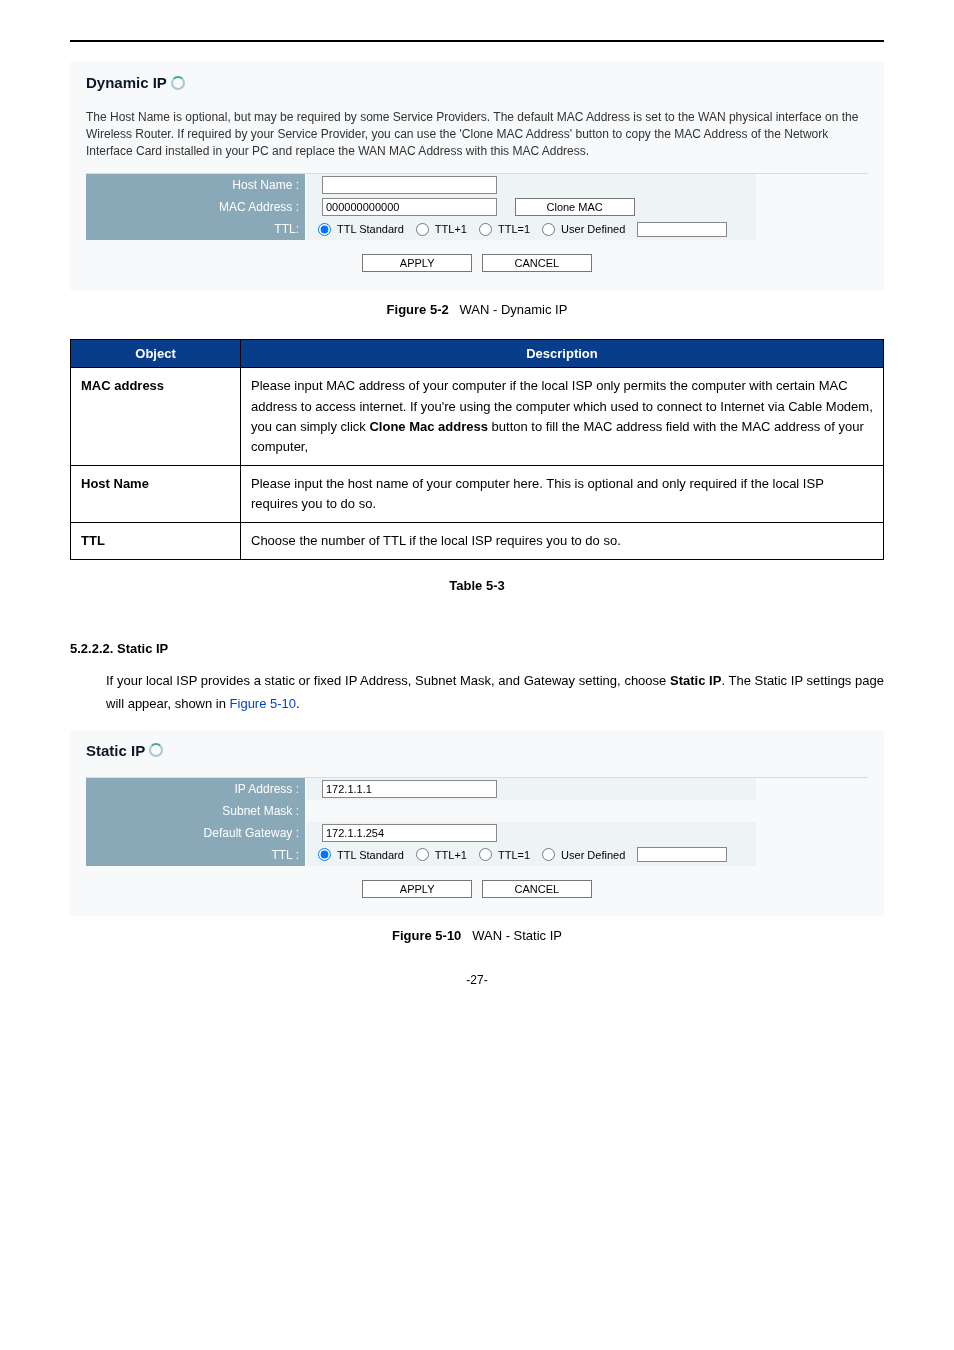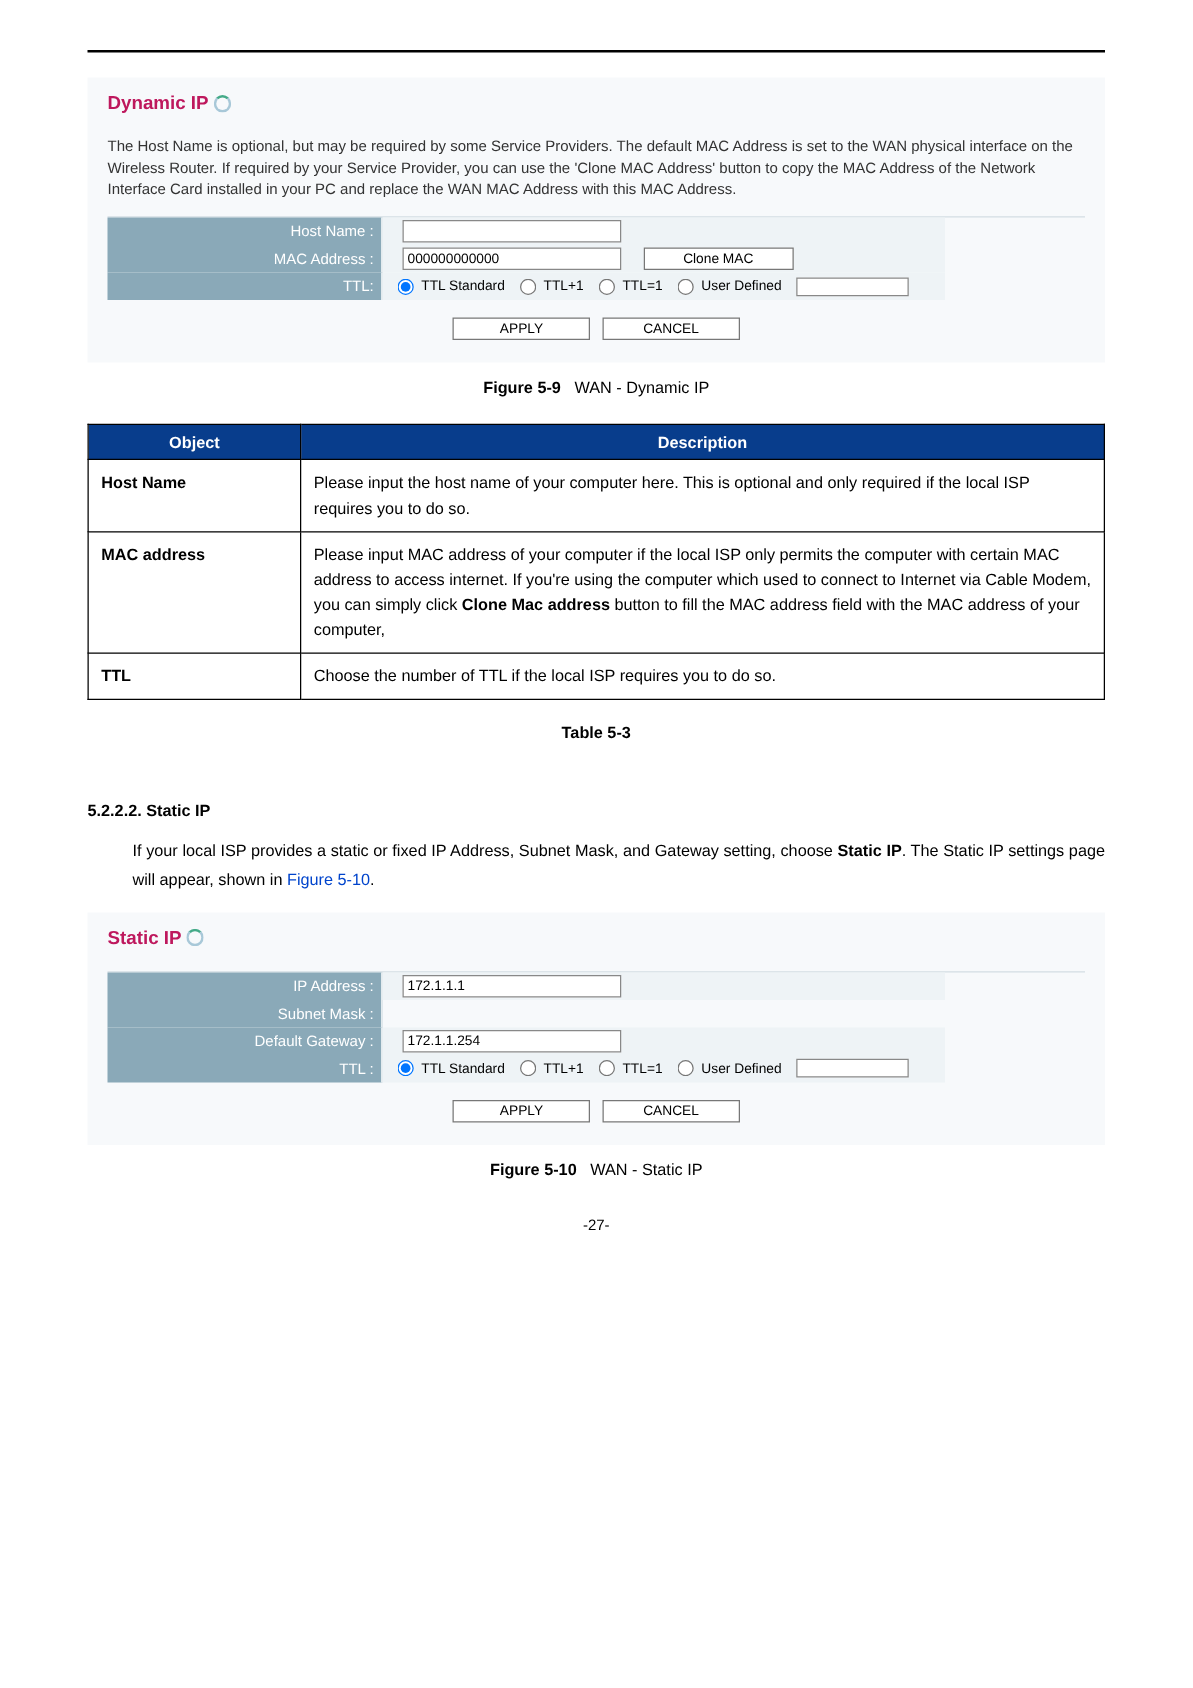--- a/index.html
+++ b/index.html
@@ -14,21 +14,21 @@
     .hr-top {
       border-top: 2px solid #000;
       margin-bottom: 20px;
     }
     .panel {
       background: #f7f9fb;
       padding: 12px 16px 18px 16px;
       margin-bottom: 8px;
     }
     .panel-title {
-      color: #be185d;
+      color: #0f172a;
       font-weight: bold;
       font-size: 15px;
       display: flex;
       align-items: center;
       gap: 4px;
       margin-bottom: 18px;
     }
     .spinner-icon {
       width: 14px;
       height: 14px;
@@ -181,40 +181,40 @@
     </div>
   </div>
 
   <div class="action-row">
     <button class="btn" style="width:110px;">APPLY</button>
     <button class="btn" style="width:110px;margin-left:6px;">CANCEL</button>
   </div>
 </div>
 
 <div class="figure-caption">
-  <b>Figure 5-9</b>&nbsp;&nbsp;&nbsp;<span>WAN - Dynamic IP</span>
+  <b>Figure 5-2</b>&nbsp;&nbsp;&nbsp;<span>WAN - Dynamic IP</span>
 </div>
 
 <table class="doc-table">
   <tbody>
       <tr>
     <th class="obj-col">Object</th>
     <th>Description</th>
   </tr>
   <tr>
-    <td class="bold">Host Name</td>
-    <td>Please input the host name of your computer here. This is optional and only required if the local ISP requires you to do so.</td>
-  </tr>
-  <tr>
     <td class="bold">MAC address</td>
     <td>
       <span>Please input MAC address of your computer if the local ISP only permits the computer with certain MAC address to access internet. If you're using the computer which used to connect to Internet via Cable Modem, you can simply click </span><b>Clone Mac address</b><span> button to fill the MAC address field with the MAC address of your computer,</span>
     </td>
   </tr>
   <tr>
+    <td class="bold">Host Name</td>
+    <td>Please input the host name of your computer here. This is optional and only required if the local ISP requires you to do so.</td>
+  </tr>
+  <tr>
     <td class="bold">TTL</td>
     <td>Choose the number of TTL if the local ISP requires you to do so.</td>
   </tr>
 </tbody>
   </table>
 <div class="figure-caption"><b>Table 5-3</b></div>
 
 <div class="section-num">
   <span>5.2.2.2.</span>&nbsp;<span class="title">Static IP</span>
 </div>

